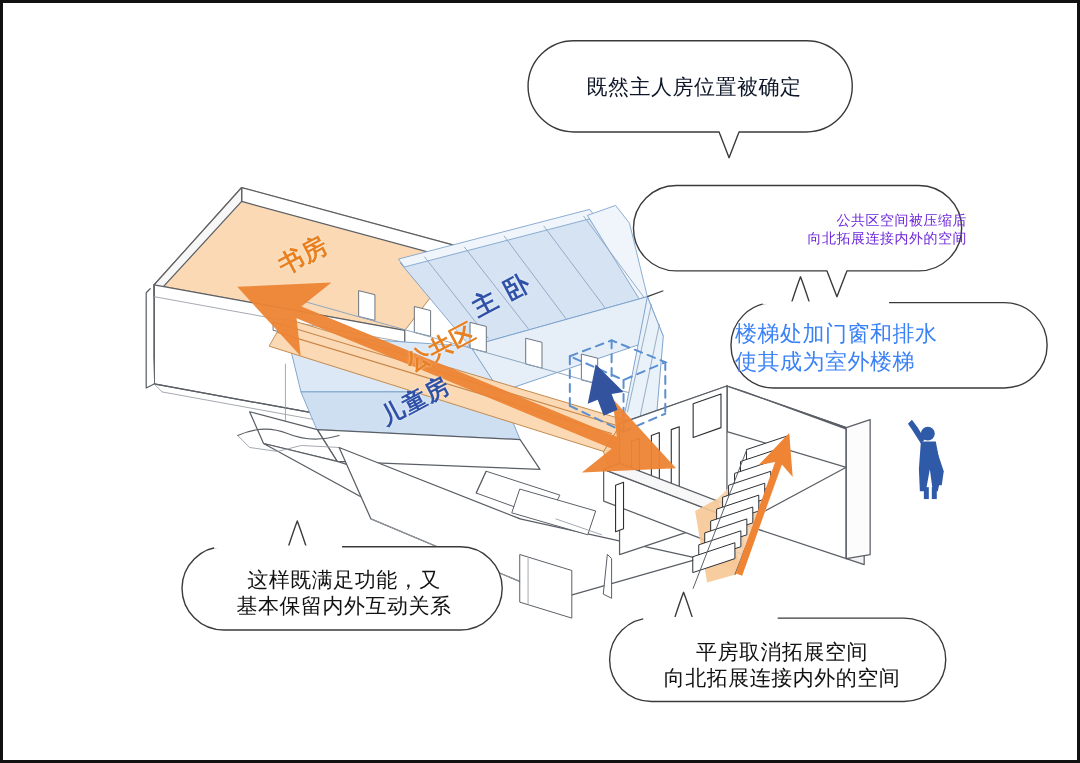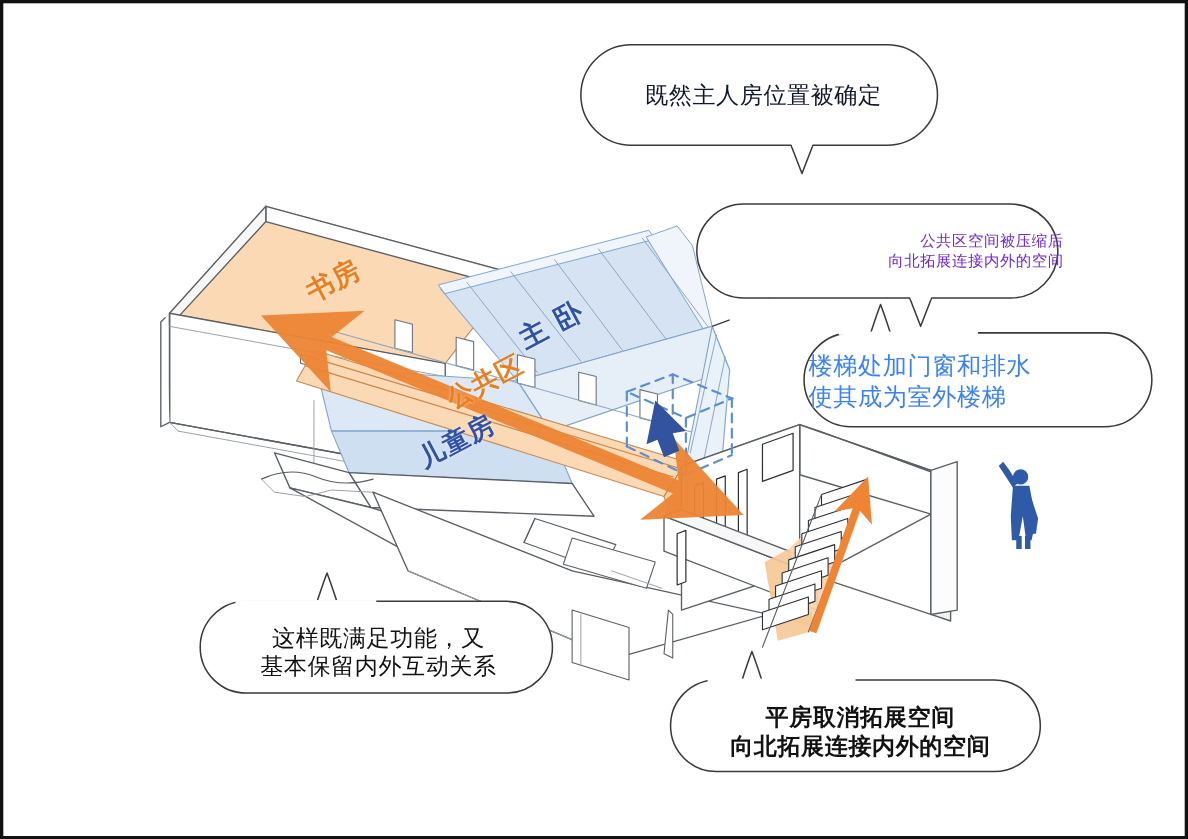--- a/index.html
+++ b/index.html
@@ -271,19 +271,19 @@
         <div>向北拓展连接内外的空间</div>
       </div>
       <div class="cn" style="position: absolute; left: 732px; top: 302px; width: 318px; height: 86px; display: flex; flex-direction: column; justify-content: center; color: #3b82f6; font-size: 22px; font-weight: 500; line-height: 1.26; letter-spacing: 0.5px; white-space: nowrap;">
         <div>楼梯处加门窗和排水</div>
         <div>使其成为室外楼梯</div>
       </div>
       <div class="cn" style="position: absolute; left: 180px; top: 548px; width: 322px; height: 84px; display: flex; flex-direction: column; align-items: center; justify-content: center; color: rgb(18, 18, 18); font-size: 21px; font-weight: 500; line-height: 1.26; letter-spacing: 0.5px; white-space: nowrap;">
         <div>这样既满足功能，又</div>
         <div>基本保留内外互动关系</div>
       </div>
-      <div class="cn" style="position: absolute; left: 610px; top: 620px; width: 338px; height: 84px; display: flex; flex-direction: column; align-items: center; justify-content: center; color: rgb(18, 18, 18); font-size: 21px; font-weight: 700; line-height: 1.26; letter-spacing: 0.5px; white-space: nowrap;">
+      <div class="cn" style="position: absolute; left: 610px; top: 620px; width: 338px; height: 84px; display: flex; flex-direction: column; align-items: center; justify-content: center; color: rgb(18, 18, 18); font-size: 21px; font-weight: 400; line-height: 1.26; letter-spacing: 0.5px; white-space: nowrap;">
         <div>平房取消拓展空间</div>
         <div>向北拓展连接内外的空间</div>
       </div>
     </div>
 
 </div>
 
 </body></html>

